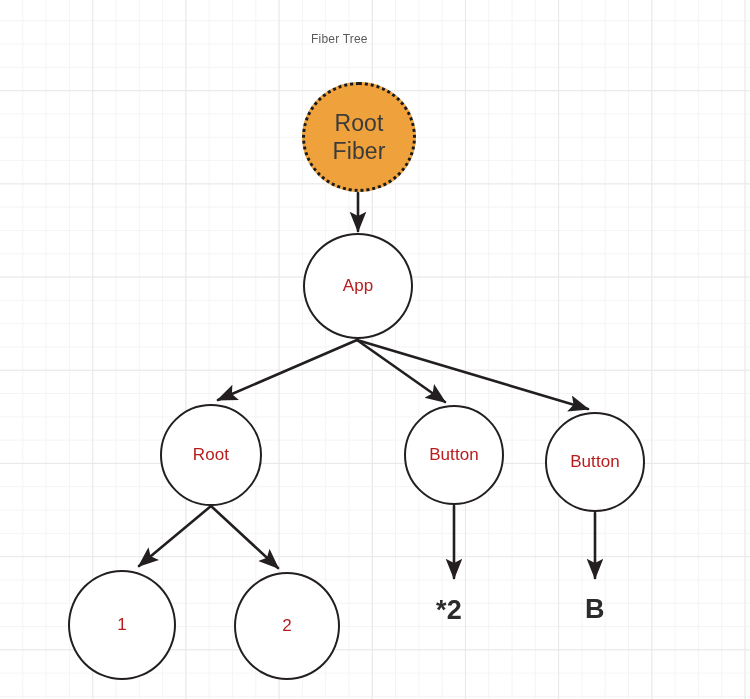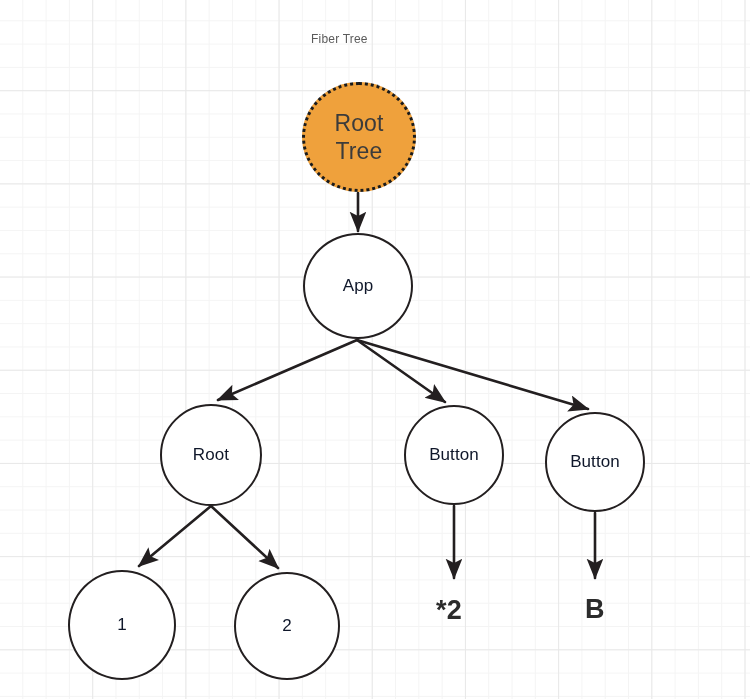--- a/index.html
+++ b/index.html
@@ -38,21 +38,21 @@
   .node {
     position: absolute;
     display: flex;
     align-items: center;
     justify-content: center;
     text-align: center;
     box-sizing: border-box;
     border-radius: 50%;
     background: #ffffff;
     border: 2.5px solid #231f20;
-    color: #0f172a;
+    color: #b91c1c;
     font-size: 17px;
     line-height: 1.22;
     letter-spacing: 0.1px;
     z-index: 2;
   }
   .node.root {
     background: #efa13c;
     border: 3px dotted #1a1a1a;
     color: #3b3b3b;
   }
@@ -96,21 +96,21 @@
         <line x1="211" y1="506" x2="278" y2="568" marker-end="url(#arrowhead)" stroke-linecap="round"></line>
         <line x1="454" y1="506" x2="454" y2="578" marker-end="url(#arrowhead)" stroke-linecap="round"></line>
         <line x1="595" y1="513" x2="595" y2="578" marker-end="url(#arrowhead)" stroke-linecap="round"></line>
       </g>
   </svg>
 
   <div id="node-layer">
       <div class="node root" style="left: 302px; top: 82px; width: 114px; height: 110px; font-size: 23px; text-align: center;">
         <span>
           <span style="display:block">Root</span>
-          <span style="display:block">Tree</span>
+          <span style="display:block">Fiber</span>
         </span>
       </div>
       <div class="node" style="left: 303px; top: 233px; width: 110px; height: 106px; font-size: 17px;">
         <span>
           <span style="display:block">App</span>
         </span>
       </div>
       <div class="node" style="left: 160px; top: 404px; width: 102px; height: 102px; font-size: 17px;">
         <span>
           <span style="display:block">Root</span>

